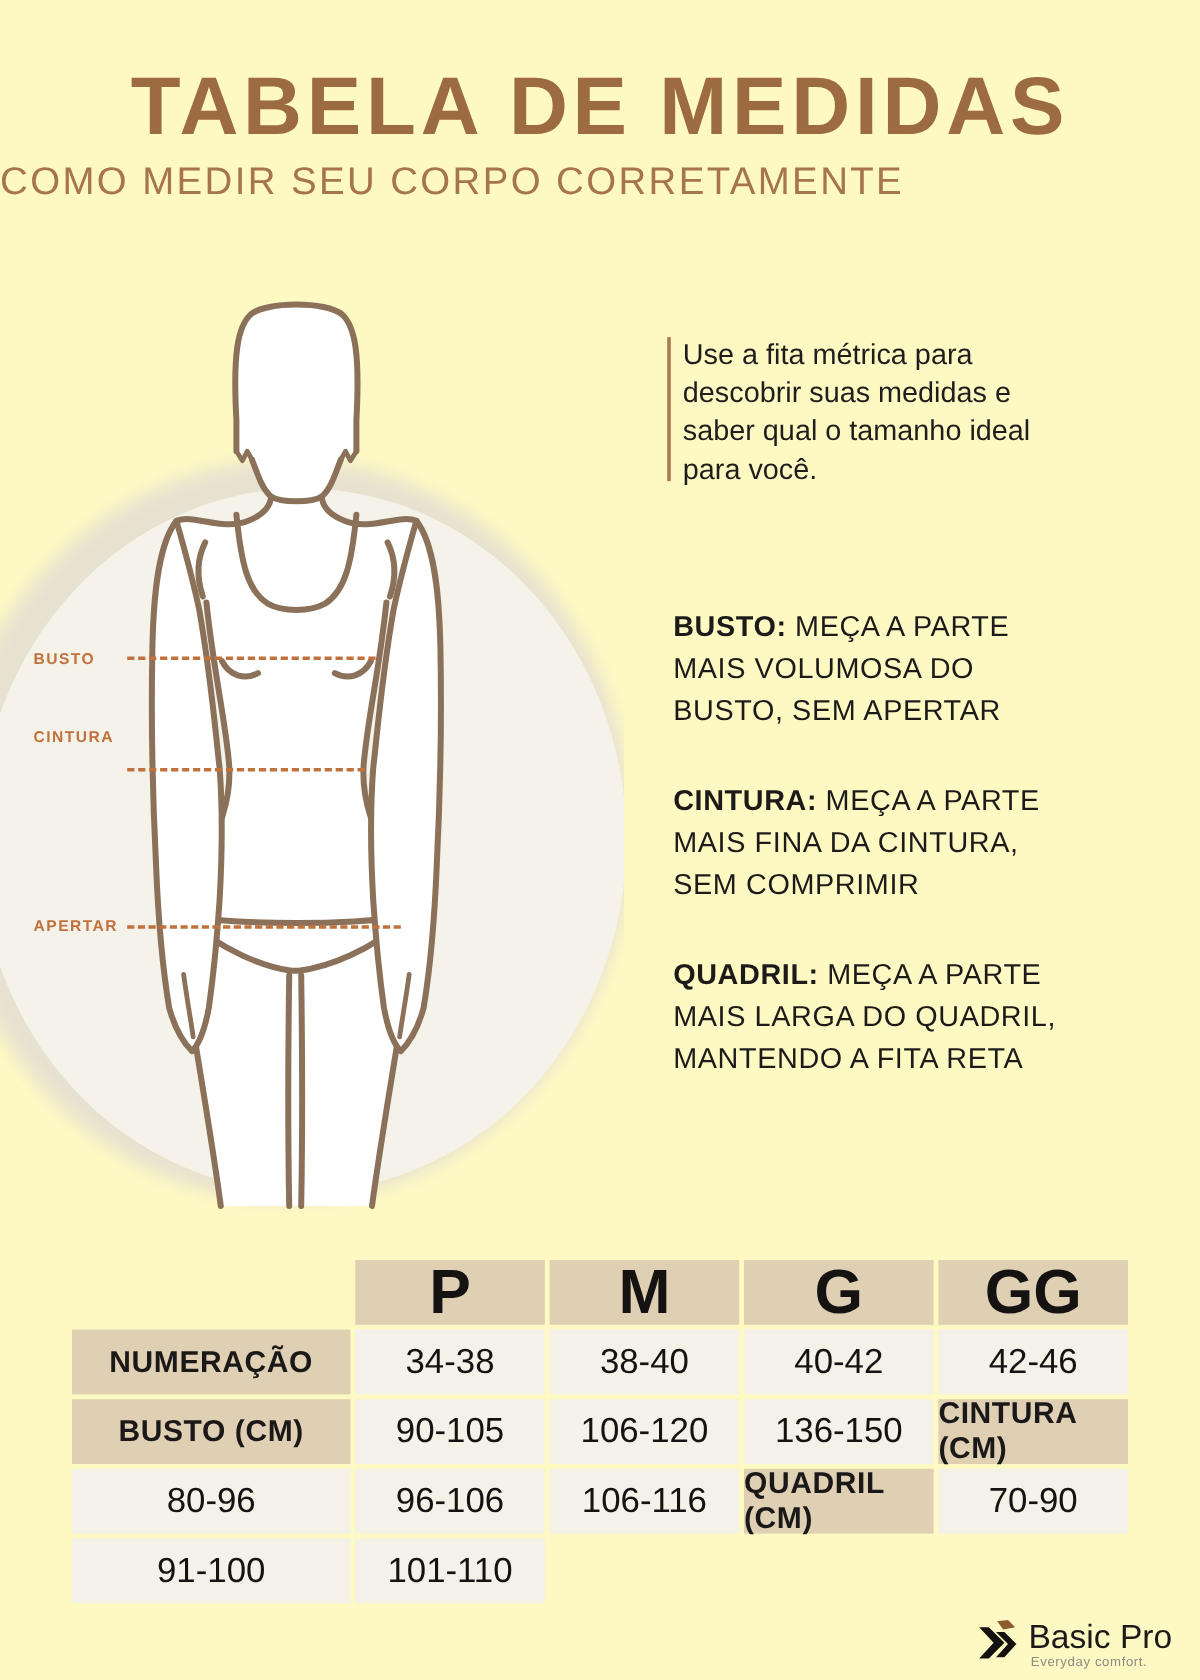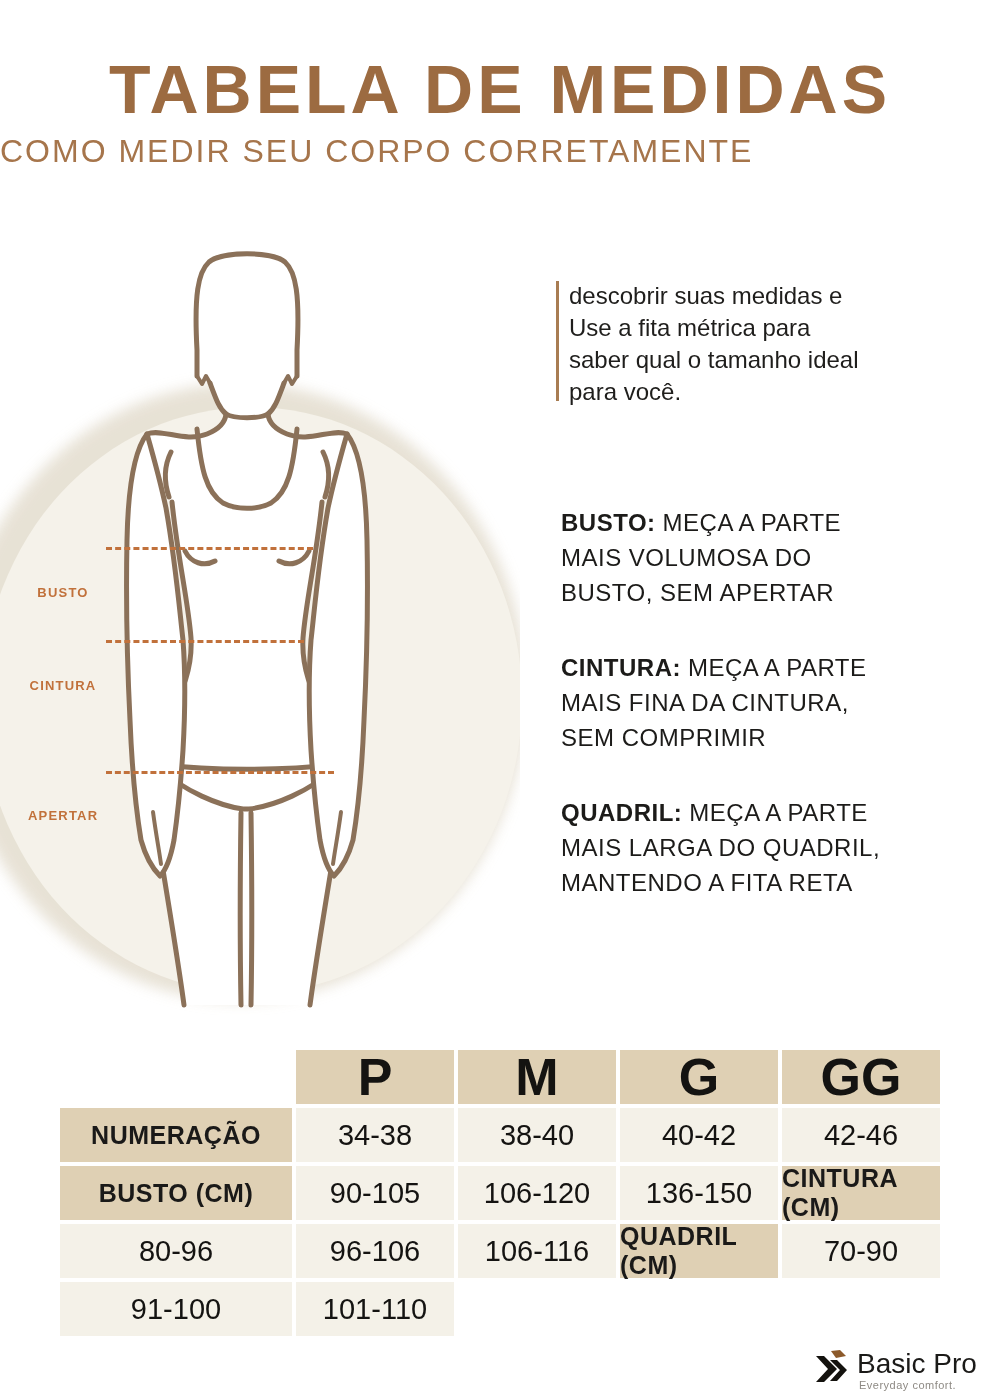--- a/index.html
+++ b/index.html
@@ -1,38 +1,38 @@
 <!DOCTYPE html>
 <html><head>
 <meta charset="utf-8">
 <style>
   * { margin:0; padding:0; box-sizing:border-box; }
   html,body { background:#d8d4cb; }
   .poster {
     position:relative; width:1000px; height:1400px;
-    background:#ffffff; overflow:hidden;
+    background:#fef9c3; overflow:hidden;
     font-family:"Liberation Sans", sans-serif;
     margin:0 auto;
   }
   
   .title {
     position:absolute; top:50px; left:0; width:1000px;
     text-align:center; font-size:68px; font-weight:700;
     letter-spacing:4px; color:#9C6B41;
   }
   .subtitle {
     position:absolute; top:133px; left:0; width:1000px;
     font-size:32px; font-weight:400;
     letter-spacing:2px; color:#A6754B;
   }
   
   .figure-svg { position:absolute; left:0; top:245px; }
   .m-label {
-    position:absolute; left:28px; width:70px; text-align:center;
-    font-size:13px; font-weight:700; letter-spacing:1.2px; color:#C1713B;margin-top:44px;
+    position:absolute; left:28px; width:70px; text-align:left;
+    font-size:13px; font-weight:700; letter-spacing:1.2px; color:#C1713B;
   }
   .m-dash {
     position:absolute; height:0; border-top:3px dashed #C1713B;
   }
   
   .intro-bar {
     position:absolute; left:556px; top:281px; width:3px; height:120px;
     background:#A87C52;
   }
   .intro-text {
@@ -130,29 +130,29 @@
            C328,870 323,856 320,840 C316,812 313,780 311,750
            C309,715 308,680 311,640 C314,615 318,565 328,508
            C334,480 341,455 347,434 Z"></path>
       <path fill="none" stroke-width="4" d="M153,812 C156,834 159,850 161,864"></path>
       <path fill="none" stroke-width="4" d="M341,812 C338,834 335,850 333,864"></path>
     </g>
   </svg>
 
   <div class="m-label" style="top:541px">BUSTO</div>
   <div class="m-dash" style="top:547px; left:106px; width:207px"></div>
-  <div class="m-label" style="top:634px">CINTURA</div>
+  <div class="m-label" style="top:606px">CINTURA</div>
   <div class="m-dash" style="top:640px; left:106px; width:198px"></div>
   <div class="m-label" style="top:764px">APERTAR</div>
   <div class="m-dash" style="top:771px; left:106px; width:228px"></div>
 
   <div class="intro-bar"></div>
   <div class="intro-text">
+    <div>Use a fita métrica para</div>
     <div>descobrir suas medidas e</div>
-    <div>Use a fita métrica para</div>
     <div>saber qual o tamanho ideal</div>
     <div>para você.</div>
   </div>
 
   <div class="instr" style="top:505px">
     <div><strong>BUSTO:</strong><span>MEÇA A PARTE</span></div>
     <div>MAIS VOLUMOSA DO</div>
     <div>BUSTO, SEM APERTAR</div>
   </div>
   <div class="instr" style="top:795px">

